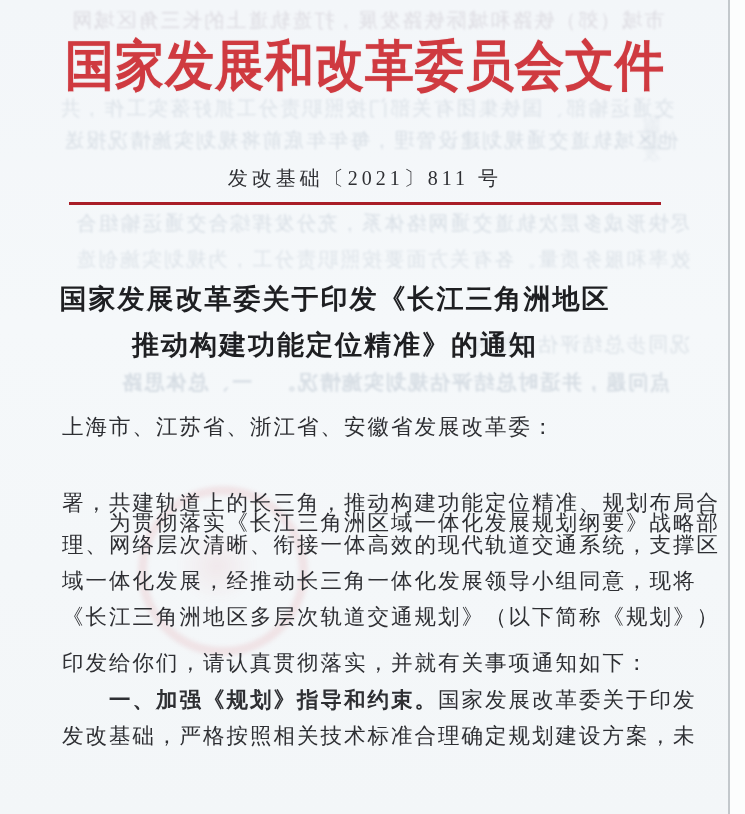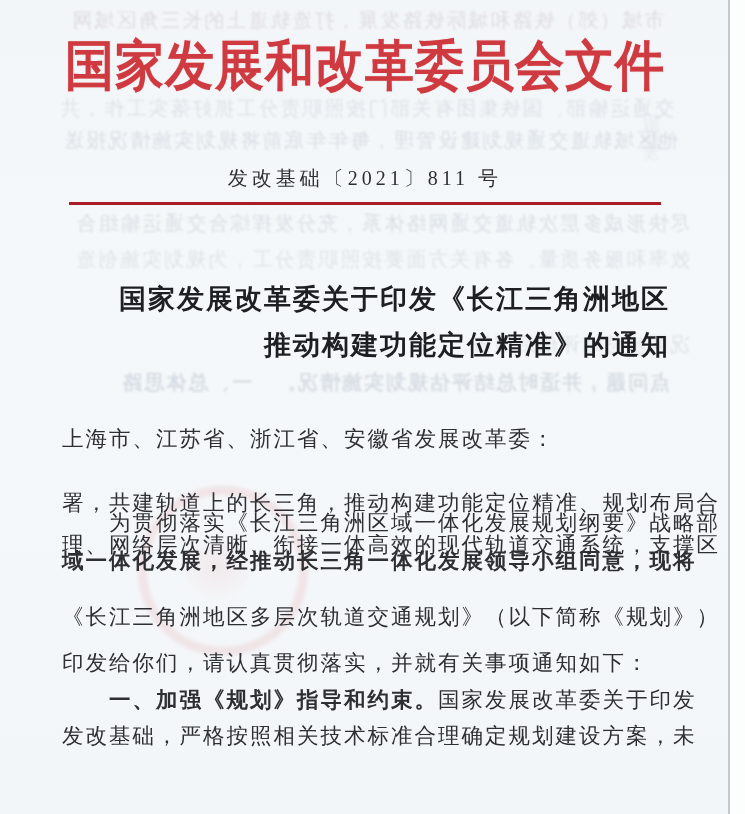--- a/index.html
+++ b/index.html
@@ -57,34 +57,34 @@
   }
   .doc-number{
     position:absolute;top:165px;left:0;width:730px;text-align:center;
     font-size:20px;color:var(--ink,#2e2f33);letter-spacing:4px;
   }
   .red-rule{
     position:absolute;top:202px;left:69px;width:592px;height:3px;
     background:var(--rule_red,#a81d27);
   }
   .doc-title{
-    position:absolute;top:276px;left:0;width:670px;text-align:right;
+    position:absolute;top:276px;left:0;width:670px;text-align:center;
     font-size:27px;font-weight:700;line-height:46px;letter-spacing:2px;
     color:#1e1f22;
   }
   .body-line{
     position:absolute;left:62px;white-space:nowrap;
     font-size:21.5px;letter-spacing:2px;color:var(--ink,#2e2f33);
   }
   .indent{padding-left:47px;}
-  .l-recipient{top:424px;}
+  .l-recipient{top:412px;}
   .l-p1{top:462px;margin-top:46px;}
   .l-p2{top:488px;}
   .l-p3{top:530px;}
-  .l-p4{top:546px;font-weight:bold;}
+  .l-p4{top:566px;}
   .l-p5{top:602px;}
   .l-p6{top:648px;text-align:right;}
   .l-item1{top:685px;}
   .l-item1b{top:721px;}
   .bold-lead{font-weight:700;}
 </style>
 </head>
 <body>
 
 <div class="paper">

